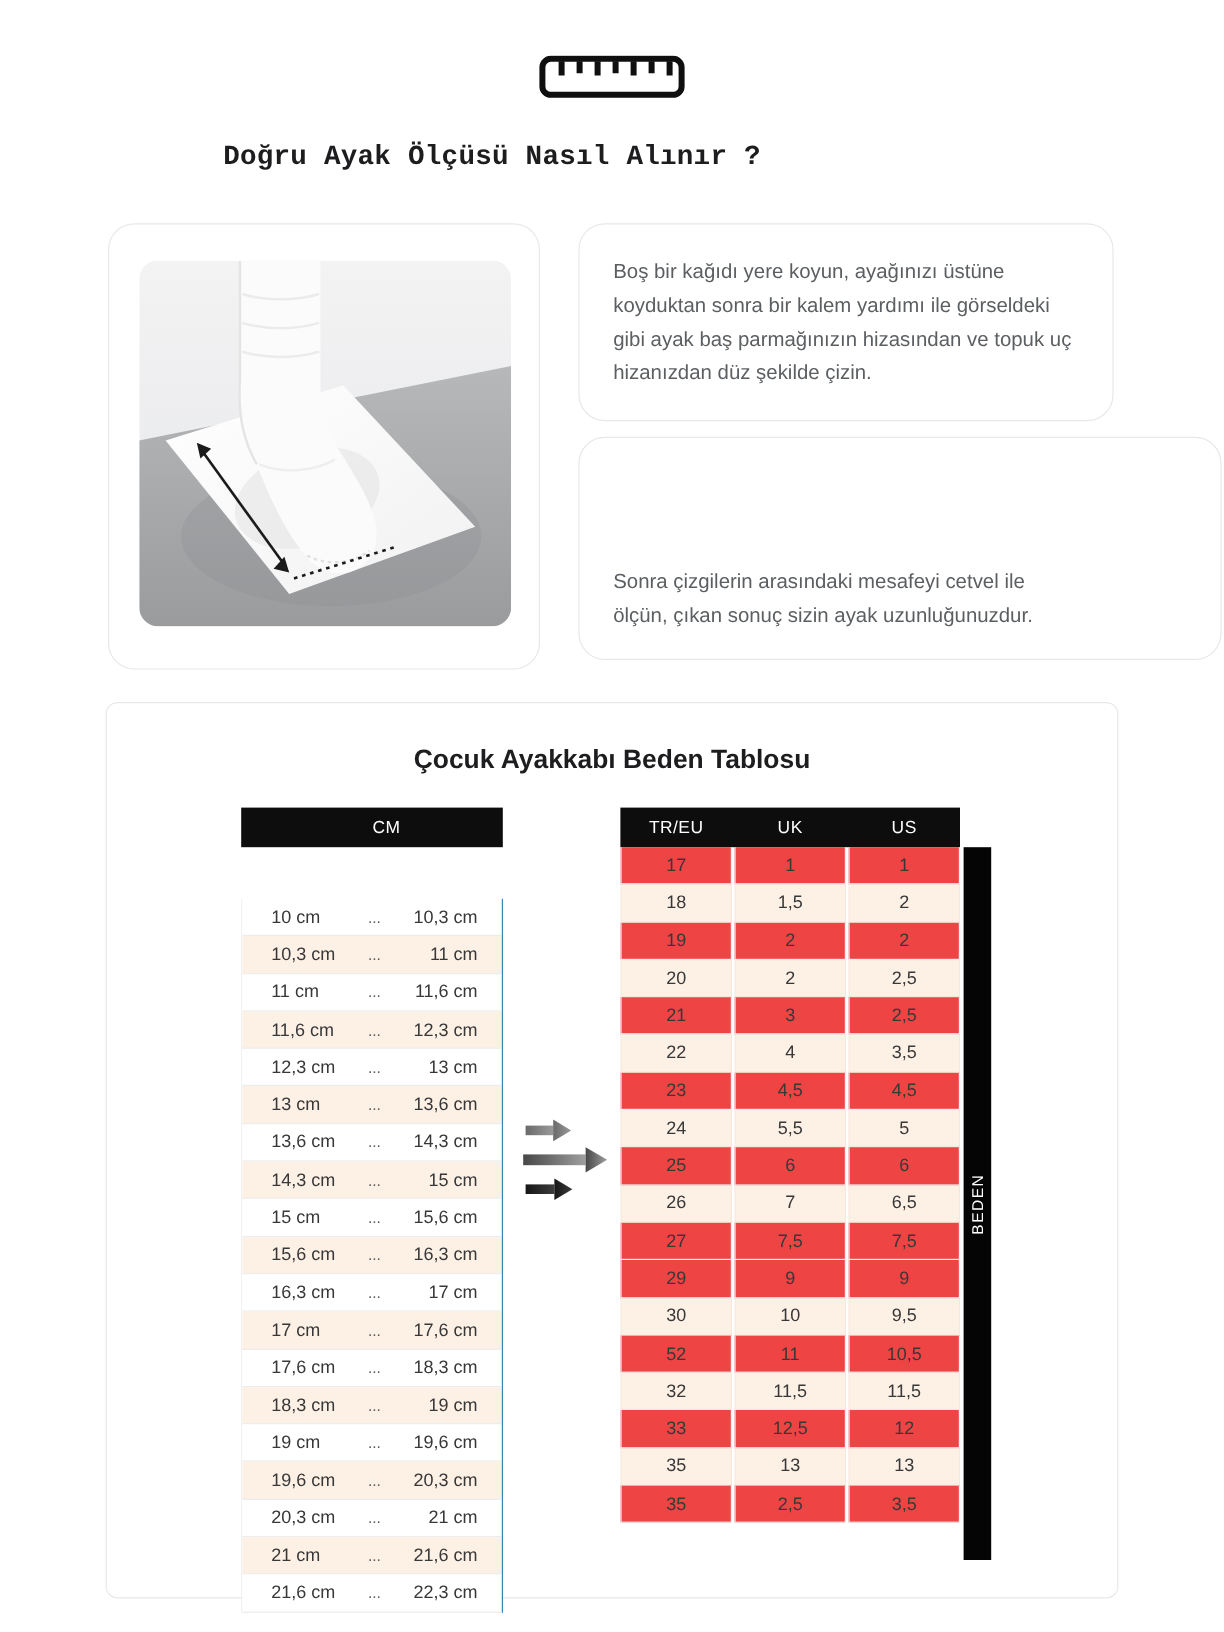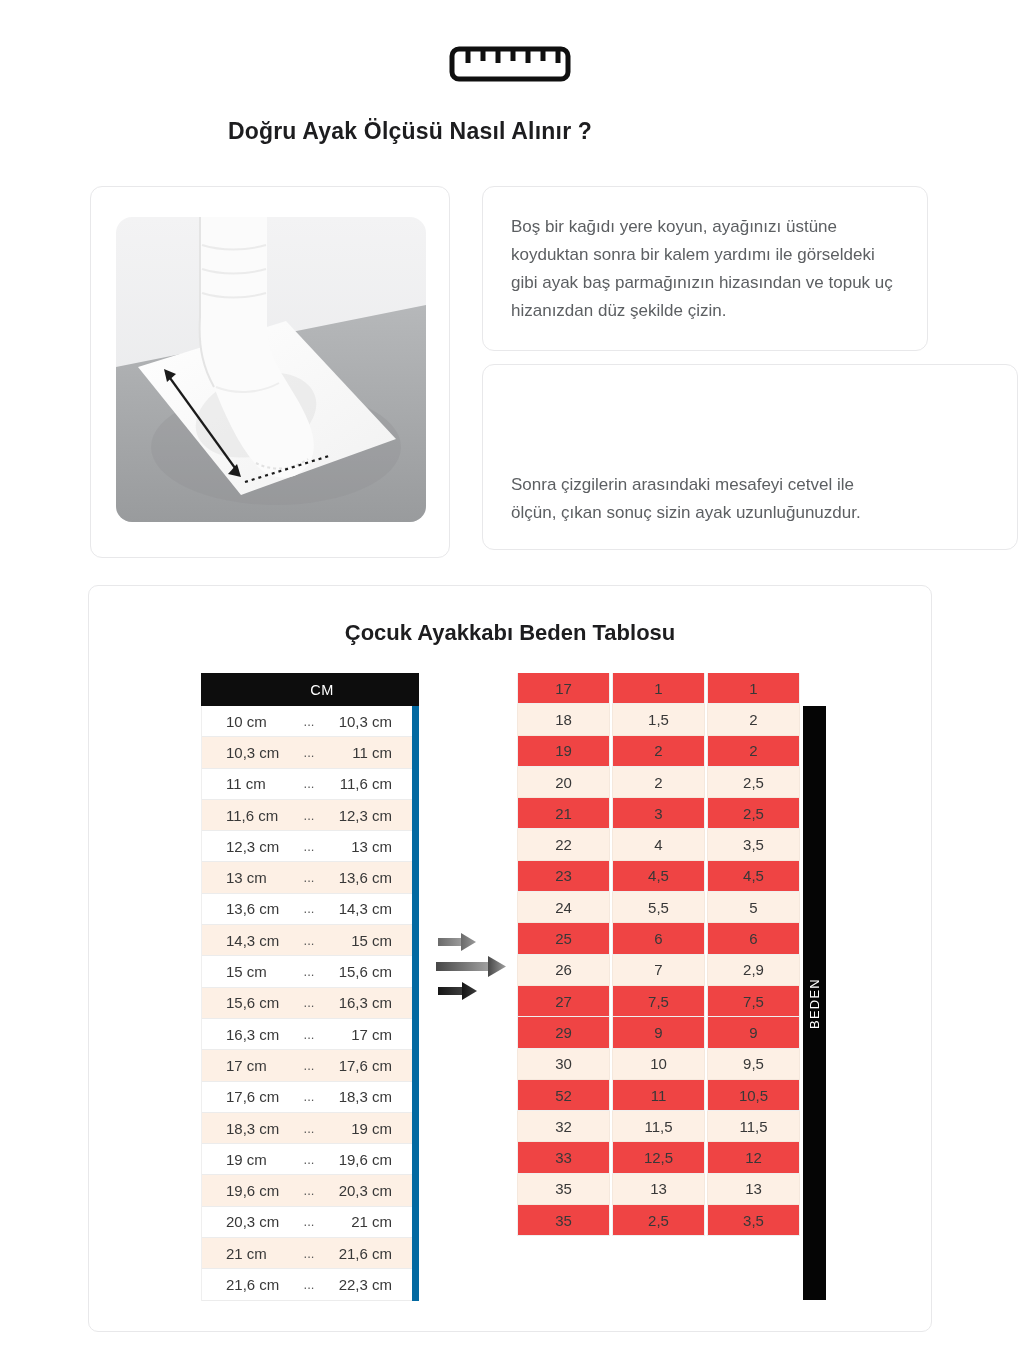--- a/index.html
+++ b/index.html
@@ -5,45 +5,45 @@
   * { margin:0; padding:0; box-sizing:border-box; }
   html,body { background:#ffffff; }
   body { width:1020px; height:1360px; position:relative; overflow:hidden;
          font-family:"Liberation Sans", sans-serif; color:var(--text-primary,#1d1d1f); }
 
   .abs { position:absolute; }
 
   
   .ruler-wrap { left:0; top:46px; width:1020px; display:flex; justify-content:center; }
   .page-title { left:0; top:118px; width:820px; text-align:center;
-                font-size:23px; font-weight:700; letter-spacing:.2px; color:var(--text-primary,#1d1d1f); }
-
-  
-  .card { background:#fff; border:1px solid var(--card-border,#e8e8ea); border-radius:12px; }
+                font-size:23px; font-weight:700; letter-spacing:.2px; color:var(--text-primary,#1d1d1f);font-family:Liberation Mono, monospace; }
+
+  
+  .card { background:#fff; border:1px solid var(--card-border,#e8e8ea); border-radius:22px; }
   .photo-card   { left:90px;  top:186px; width:360px; height:372px; }
   .photo-frame  { position:absolute; left:25px; top:30px; width:310px; height:305px;
                   border-radius:16px; overflow:hidden; }
   .instr-card-1 { left:482px; top:186px; width:446px; height:165px; padding:22px 28px;
                   display:flex; align-items:center; }
   .instr-card-2 { left:482px; top:364px; width:536px; height:186px; padding:22px 28px;
                   display:flex; align-items:flex-end; }
   .instr-text { font-size:17px; line-height:28px; color:var(--text-secondary,#5c5f62); max-width:392px; }
 
   
   .table-card { left:88px; top:585px; width:844px; height:747px; border-radius:10px; }
   .table-title { position:absolute; left:0; top:34px; width:100%; text-align:center;
                  font-size:22px; font-weight:700; color:var(--text-primary,#1d1d1f); }
 
   .black-head { background:var(--table-header-bg,#0d0d0d); color:#fff; height:33px;
                 display:flex; align-items:center; font-size:14.5px; letter-spacing:.4px; }
 
   
   .cm-table { position:absolute; left:112px; top:87px; width:218px; }
   .cm-table .black-head { justify-content:center;padding-left:24px; }
-  .cm-rows { border-left:1px solid #efefef; border-right:7px solid #0369a1; }
+  .cm-rows { border-left:1px solid #efefef; border-right:1px solid #0369a1;margin-top:43px; }
   .cm-row { display:flex; align-items:center; height:31.3px; background:#fff;
             border-bottom:1px solid #ececec; font-size:15px; color:#383838; }
   .cm-row.alt { background:var(--row-alt-bg,#fdf0e5); }
   .c-from { flex:1; padding-left:24px; text-align:left; }
   .c-dots { width:28px; text-align:center; font-size:13px; color:#5a5a5a; }
   .c-to   { flex:1; padding-right:20px; text-align:right; }
 
   
   .size-table { position:absolute; left:428px; top:87px; width:283px; }
   .size-head-cells { display:grid; grid-template-columns:93px 93px 93px; gap:2px; width:100%; }
@@ -273,20 +273,27 @@
           <polygon points="53,28 53,49 71,38.5"></polygon>
         </g>
       <g fill="url(#a3)">
           <rect x="3" y="59" width="24" height="8"></rect>
           <polygon points="27,54 27,72 42,63"></polygon>
         </g>
     </svg>
   </div>
 
   <div class="size-table">
+    <div class="black-head">
+      <div class="size-head-cells">
+        <span>TR/EU</span>
+        <span>UK</span>
+        <span>US</span>
+      </div>
+    </div>
     <div class="size-rows" id="size-rows">
   <div class="size-row">
     <span class="size-cell">17</span>
     <span class="size-cell">1</span>
     <span class="size-cell">1</span>
   </div>
 
   <div class="size-row alt">
     <span class="size-cell">18</span>
     <span class="size-cell">1,5</span>
@@ -331,21 +338,21 @@
 
   <div class="size-row">
     <span class="size-cell">25</span>
     <span class="size-cell">6</span>
     <span class="size-cell">6</span>
   </div>
 
   <div class="size-row alt">
     <span class="size-cell">26</span>
     <span class="size-cell">7</span>
-    <span class="size-cell">2,9</span>
+    <span class="size-cell">6,5</span>
   </div>
 
   <div class="size-row">
     <span class="size-cell">27</span>
     <span class="size-cell">7,5</span>
     <span class="size-cell">7,5</span>
   </div>
 
 
   <div class="size-row">

